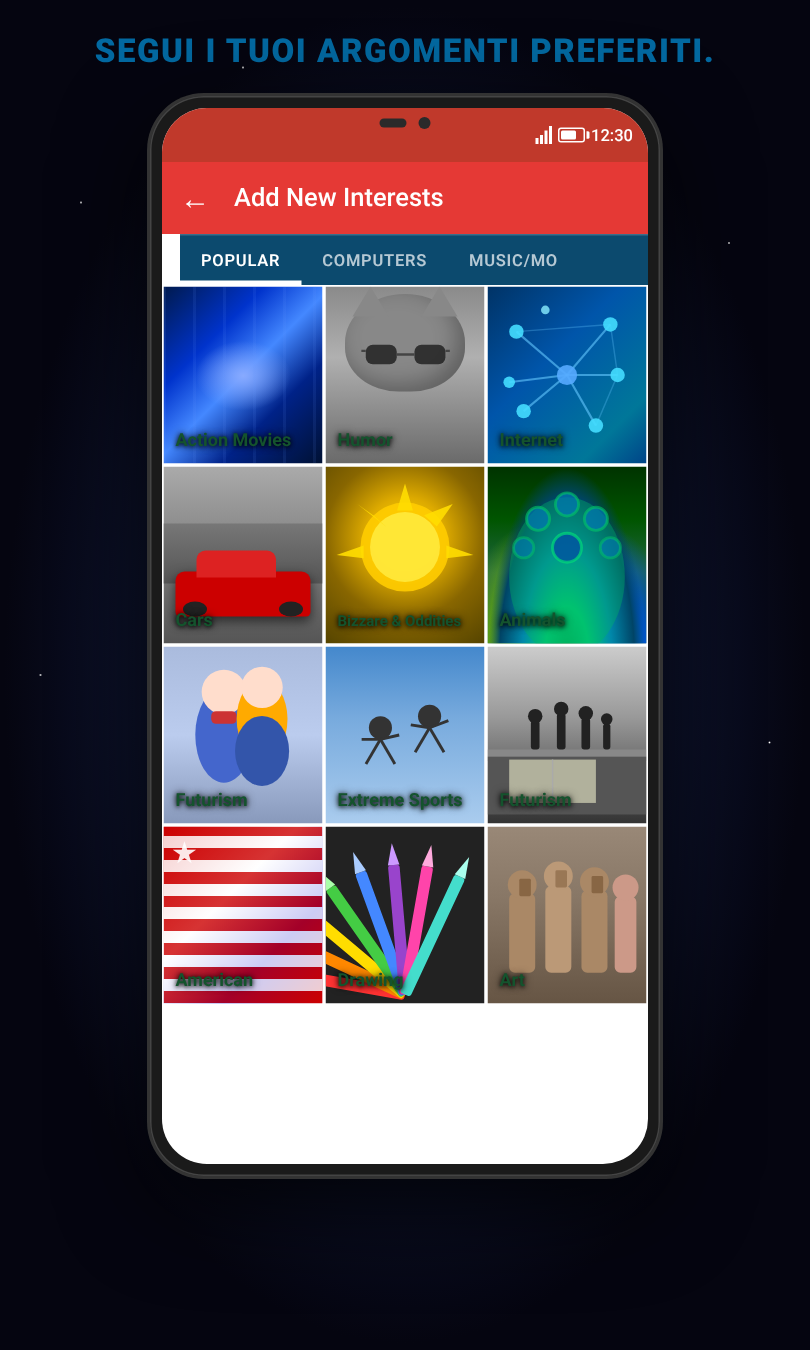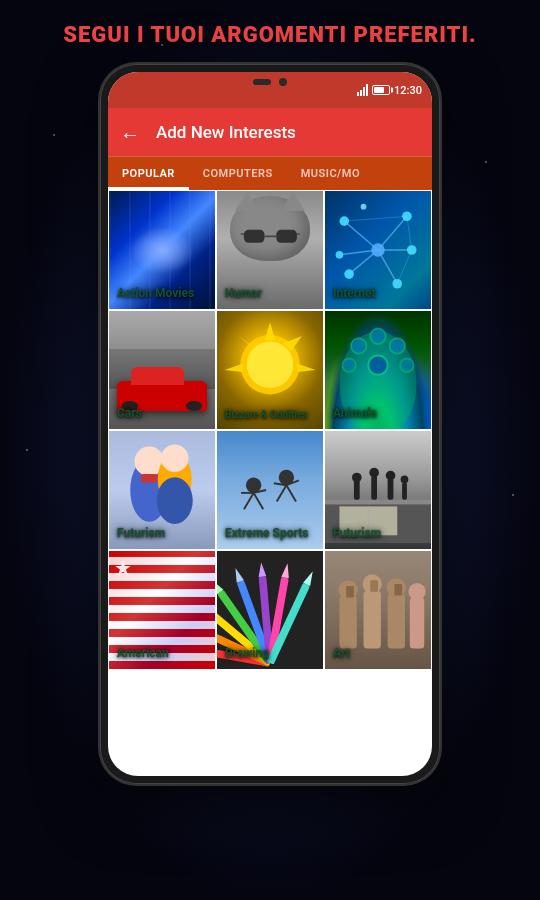--- a/index.html
+++ b/index.html
@@ -32,21 +32,21 @@
         radial-gradient(1px 1px at 20% 30%, white, transparent),
         radial-gradient(1px 1px at 80% 35%, white, transparent),
         radial-gradient(1px 1px at 5% 50%, white, transparent),
         radial-gradient(1px 1px at 95% 55%, white, transparent),
         radial-gradient(1px 1px at 40% 12%, white, transparent),
         radial-gradient(1px 1px at 60% 25%, white, transparent);
       pointer-events: none;
     }
 
     .headline {
-      color: #ef4444;
+      color: #0369a1;
       font-size: 22px;
       font-weight: 900;
       letter-spacing: 1px;
       text-align: center;
       padding: 22px 30px 16px;
       z-index: 2;
       line-height: 1.2;
     }
 
     .phone-outer {
@@ -178,23 +178,24 @@
     }
 
     .app-bar-title {
       color: white;
       font-size: 17px;
       font-weight: 500;
     }
 
     
     .tabs-bar {
-      background: #c2410c;
+      background: #0c4a6e;
       display: flex;
       border-top: 1px solid rgba(255,255,255,0.2);
+      margin-left: 12px;
     }
 
     .tab-item {
       padding: 10px 14px;
       color: rgba(255,255,255,0.7);
       font-size: 11px;
       font-weight: 600;
       letter-spacing: 0.5px;
       cursor: pointer;
       position: relative;

